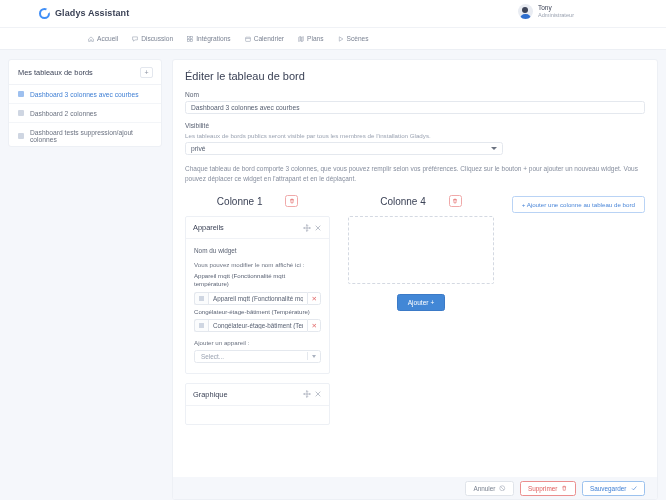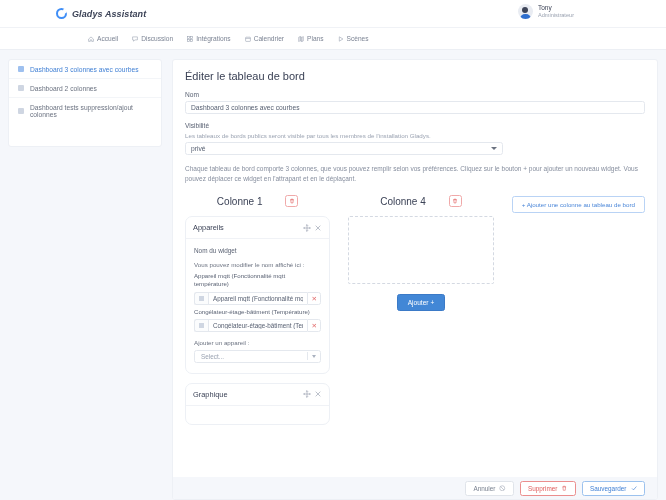--- a/index.html
+++ b/index.html
@@ -12,21 +12,21 @@
     overflow: hidden;
   }
 
   
   .topbar {
     height: 28px; background: #fff;
     display: flex; align-items: center;
     border-bottom: 1px solid #f0f2f6;
     position: relative;
   }
-  .brand { display: flex; align-items: flex-end; gap: 5px; margin-left: 56px; font-style: italic; }
+  .brand { display: flex; align-items: flex-start; gap: 5px; margin-left: 39px; }
   .brand-logo {
     width: 11px; height: 11px; border-radius: 50%;
     border: 2.5px solid #3f8ef7; background: #fff;
     position: relative;
   }
   .brand-logo::after {
     content: ""; position: absolute; width: 4px; height: 4px;
     background: #fff; right: -2px; top: -1px; transform: rotate(20deg);
   }
   .brand-name { font-size: 9px; font-weight: bold; color: #3b4256; letter-spacing: .1px; }
@@ -141,21 +141,21 @@
 
   .add-col-btn {
     margin-left: auto; margin-top: 1px;
     border: 1px solid #b9d3f5; border-radius: 2.5px; background: #fff;
     color: #4a86d8; font-size: 6.2px; padding: 4px 9px; cursor: pointer;
     white-space: nowrap;
   }
 
   
   .widget {
-    border: 1px solid #edf0f5; border-radius: 7px; background: #fff; margin-bottom: 9px;
+    border: 1px solid #edf0f5; border-radius: 2px; background: #fff; margin-bottom: 9px;
   }
   .widget-head {
     display: flex; align-items: center; padding: 6px 7px;
     border-bottom: 1px solid #f0f2f6;
   }
   .widget-title { font-size: 7.4px; color: #3b4256; flex: 1; }
   .w-icon { width: 8px; height: 8px; margin-left: 3px; cursor: pointer; color: #9aa2b1; }
   .w-icon svg { display: block; }
   .widget-body { padding: 8px 8px 10px 8px; }
   .sub-label { font-size: 6.4px; color: #5b6374; margin-bottom: 3px; }
@@ -285,20 +285,24 @@
           <path d="M2.2 1.4L8.2 5l-6 3.6z" fill="none" stroke="currentColor" stroke-width="1"></path>
         </svg>
     </span>
     <span>Scènes</span>
   </div>
 </div>
 
 <div class="page">
 
   <div class="sidebar">
+    <div class="sb-head">
+      <span class="sb-title">Mes tableaux de bords</span>
+      <span class="sb-add">+</span>
+    </div>
     <div class="sb-item active">
       <span class="sb-ico"></span>
       <span>Dashboard 3 colonnes avec courbes</span>
     </div>
     <div class="sb-item">
       <span class="sb-ico"></span>
       <span>Dashboard 2 colonnes</span>
     </div>
     <div class="sb-item">
       <span class="sb-ico"></span>

